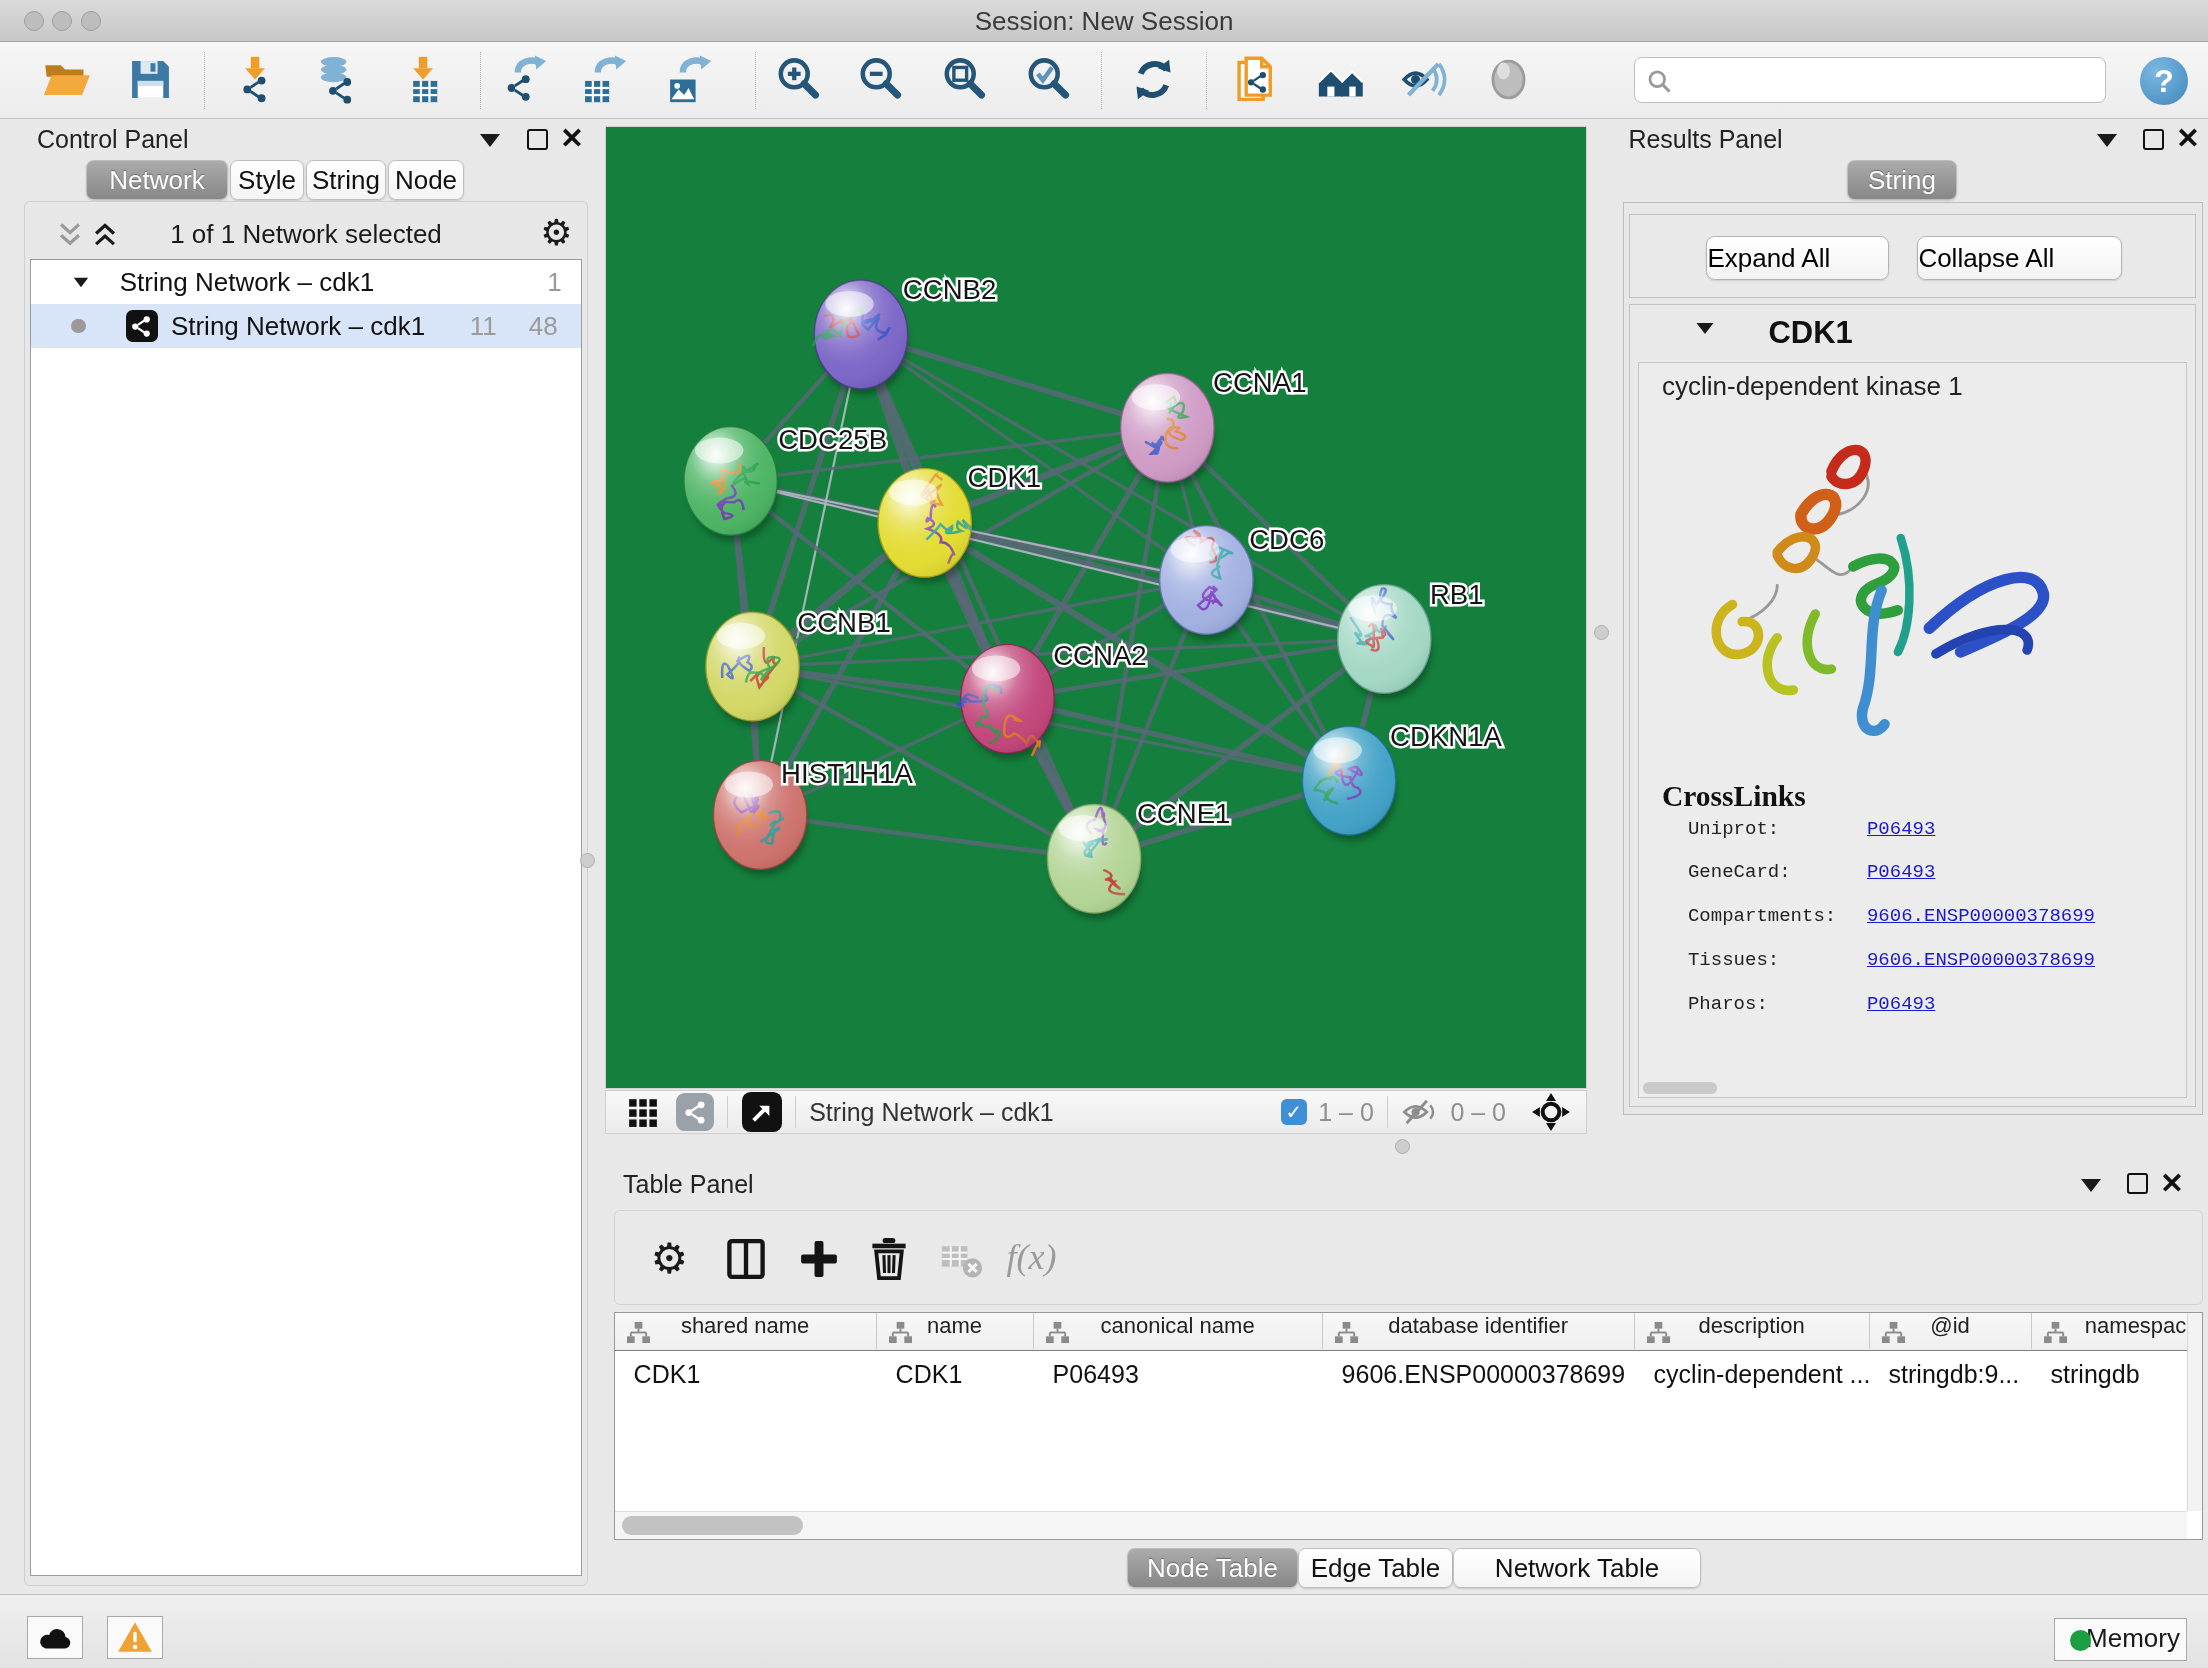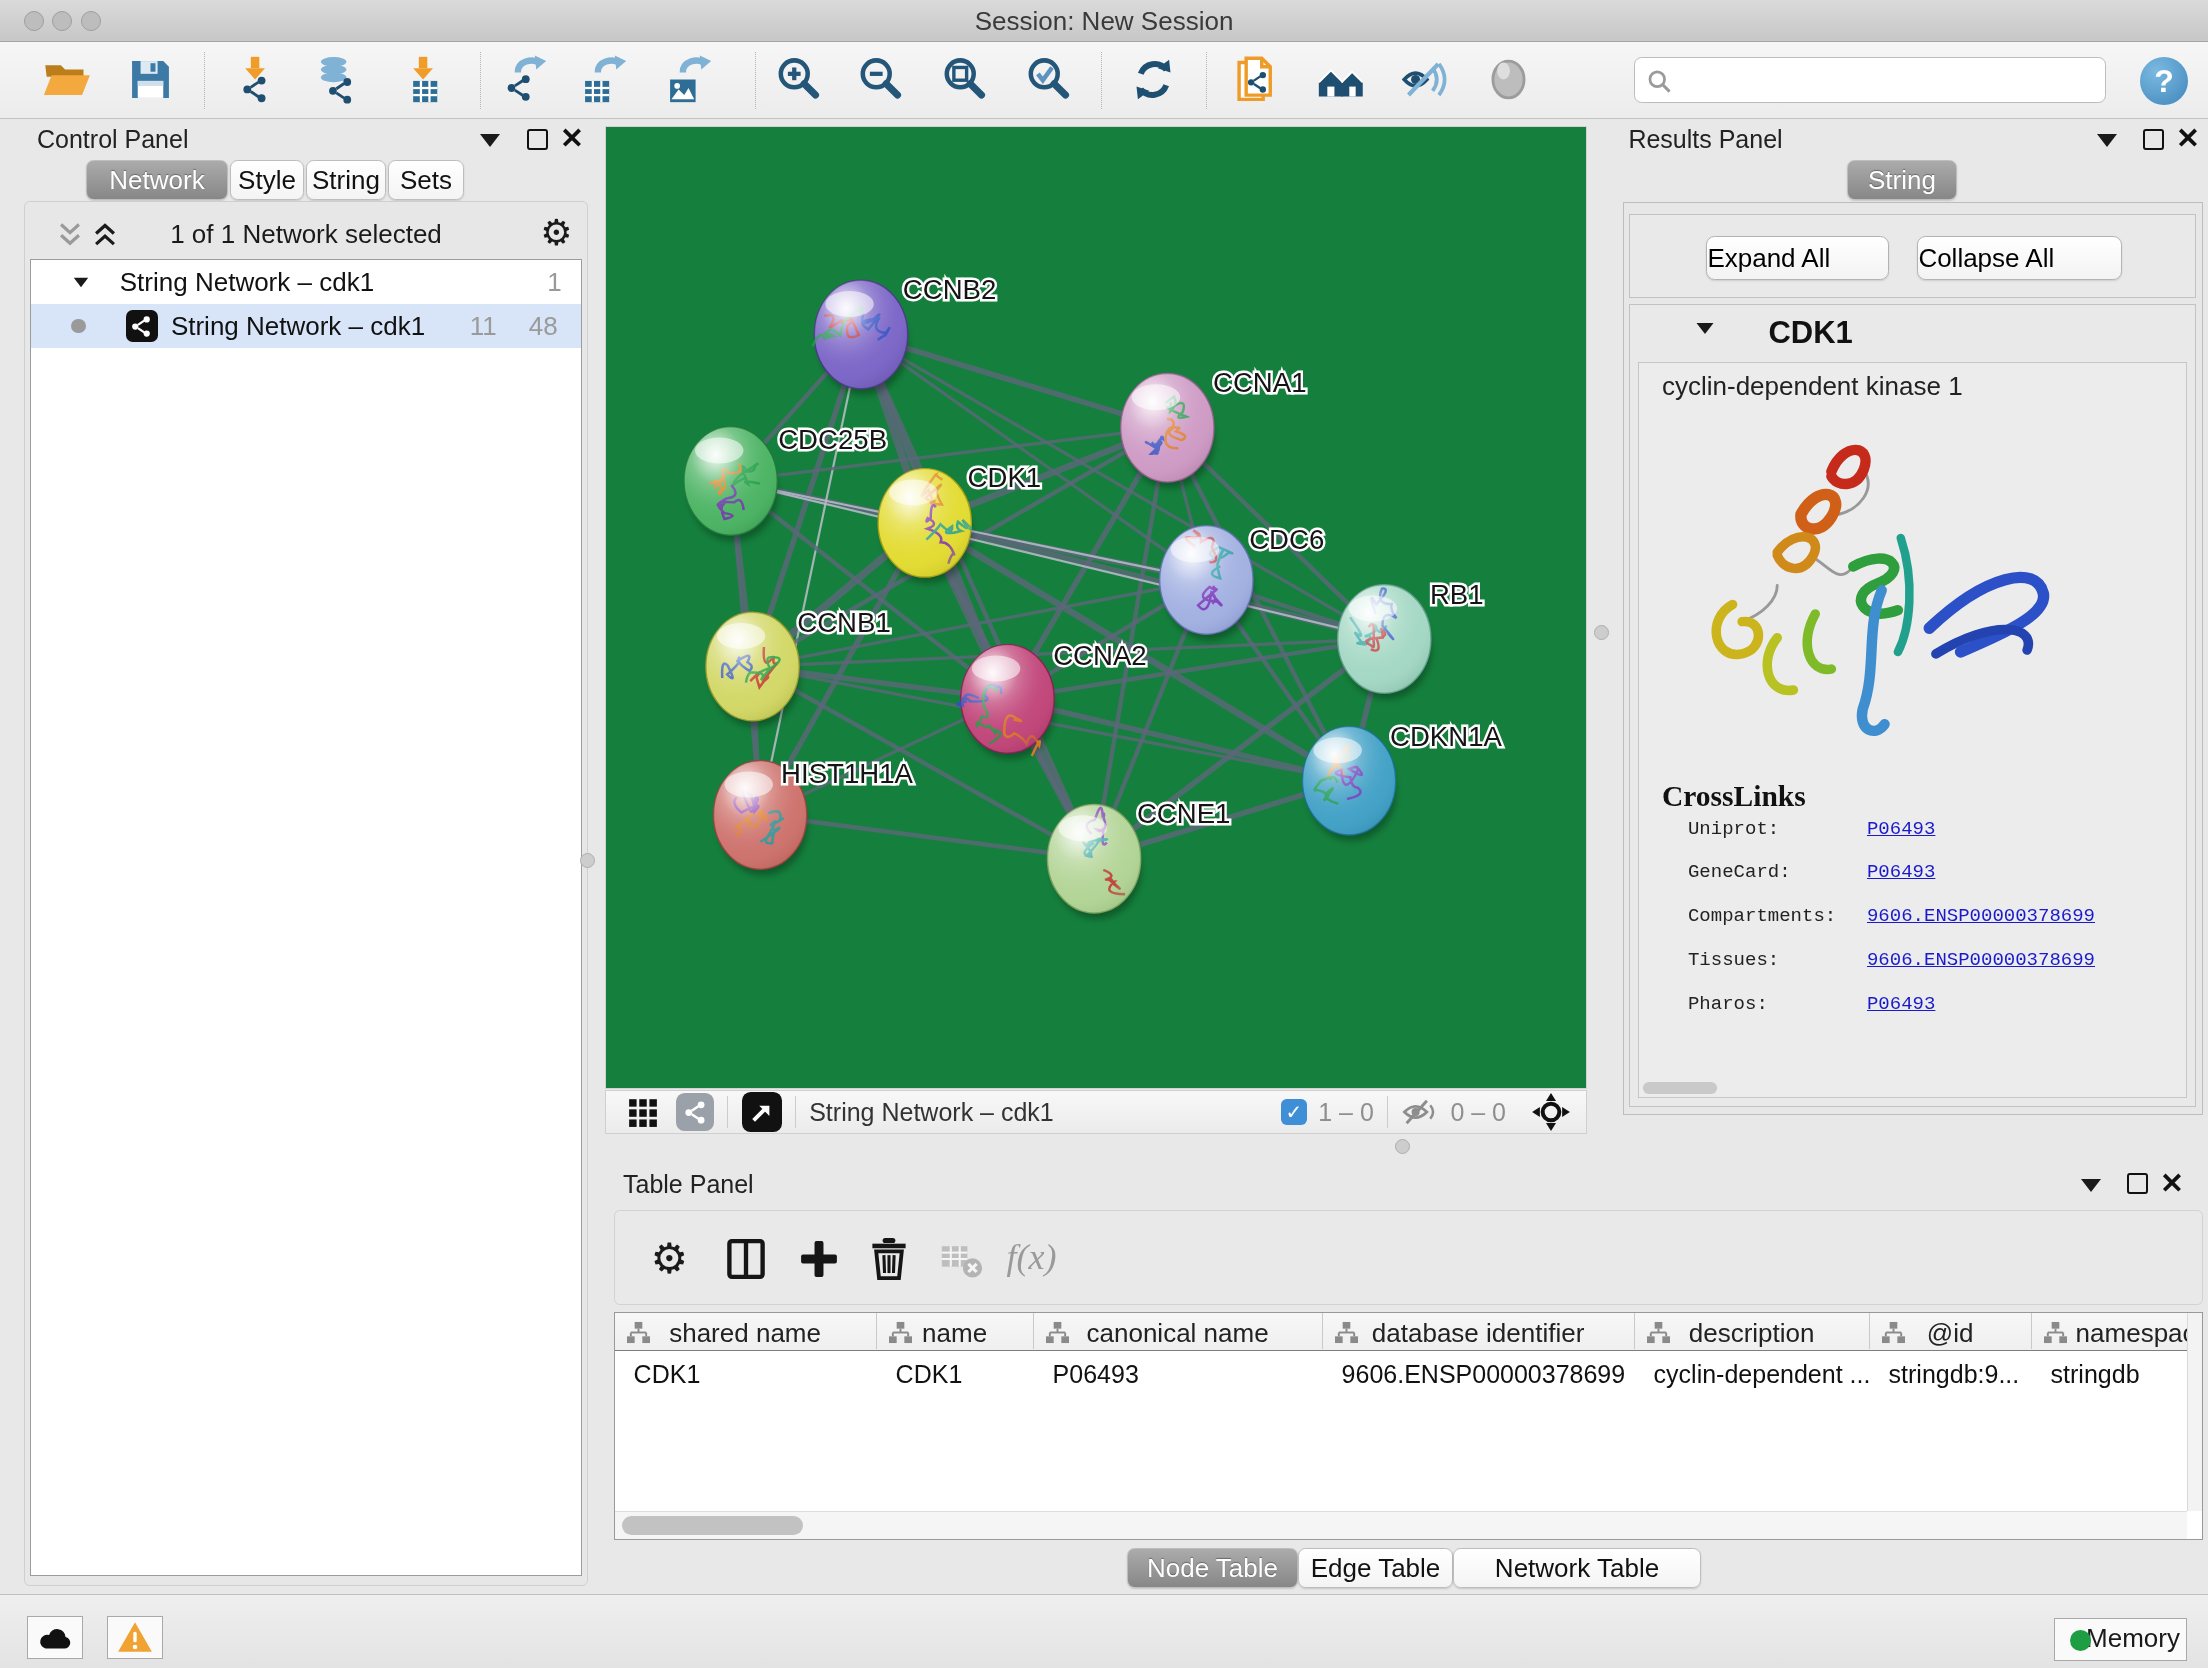--- a/index.html
+++ b/index.html
@@ -59,21 +59,21 @@
 .xlrow{position:absolute;left:49px;width:495px;height:44px;font-family:Liberation Mono, monospace;font-size:19px;color:#222}
 .xlrow .v{position:absolute;left:179px;text-decoration:underline}
 .rp-hscroll{position:absolute;left:3.8px;bottom:3.8px;width:74px;height:11.4px;background:#c9c9c9;border-radius:5.7px}
 
 
 .tp{position:absolute;left:605px;top:1162px;width:1604px;height:432px}
 .tp-toolbar{position:absolute;left:8.6px;top:48px;right:5.7px;height:95px;background:#e9e9e9;border:1px solid #d2d2d2;border-radius:5.7px}
 .tpico{position:absolute;top:25px;width:46px;height:46px}
 .tbl{position:absolute;left:8.6px;top:150px;right:5.7px;height:228px;background:#fff;border:1px solid #999}
 .tblhead{position:absolute;left:0;top:0;right:15px;height:38px;background:linear-gradient(#f7f7f7,#efefef);border-bottom:1.9px solid #7e7e7e;display:flex}
-.th{position:relative;height:36px;border-right:1px solid #c9c9c9;font-size:26px;color:#222;flex:none;display:flex;align-items:flex-end;justify-content:center}
+.th{position:relative;height:36px;border-right:1px solid #c9c9c9;font-size:22px;color:#222;flex:none;display:flex;align-items:flex-start;justify-content:center}
 .th svg{position:absolute;left:11.4px;top:7.6px}
 .tblrow{position:absolute;left:0;top:40px;right:15px;height:42px;display:flex}
 .td{flex:none;font-size:25px;color:#111;line-height:42px;padding-left:19px;white-space:nowrap;overflow:hidden}
 .tbl-vscroll{position:absolute;right:0;top:0;bottom:28.5px;width:15px;background:#f3f3f3;border-left:1px solid #d9d9d9}
 .tbl-hscroll{position:absolute;left:0;right:15px;bottom:0;height:28.5px;background:#f5f5f5;border-top:1px solid #ddd}
 .tbl-hthumb{position:absolute;left:7.6px;top:4.8px;width:181px;height:19px;background:#c2c2c2;border-radius:9.5px}
 .tp-tabs{position:absolute;left:0;right:0;top:386px;height:40px}
 
 
 .bottombar{position:absolute;left:0;bottom:0;width:2208px;height:74px;background:linear-gradient(#efefef,#e3e3e3);border-top:1px solid #c0c0c0}
@@ -269,21 +269,21 @@
 
 <div class="cp">
   <span class="phead-title" style="left:21px;top:5.7px">Control Panel</span>
   <span class="tri" style="position:absolute;left:464px;top:15px;border-top-color:#1a1a1a"></span>
   <span class="floatico" style="left:511px;top:9.5px"></span>
   <span class="closex" style="left:544px;top:4.8px">✕</span>
   <div id="cp-tabs">
       <div class="tab sel" style="left:70px;top:41px;width:142px">Network</div>
       <div class="tab" style="left:214px;top:41px;width:74px">Style</div>
       <div class="tab" style="left:290px;top:41px;width:80px">String</div>
-      <div class="tab" style="left:372px;top:41px;width:76px">Sets</div>
+      <div class="tab" style="left:372px;top:41px;width:76px">Node</div>
     </div>
   <div class="cp-inner">
     <div class="cp-selbar">
       <svg style="position:absolute;left:28.5px;top:5.7px" width="34" height="28.5" viewBox="0 0 18 16">
           <g stroke="#9a9a9a" stroke-width="1.8" fill="none">
             <path d="M4 2 l5 4.5 5-4.5"></path>
             <path d="M4 8 l5 4.5 5-4.5"></path>
           </g>
         </svg>
       <svg style="position:absolute;left:63px;top:5.7px" width="34" height="28.5" viewBox="0 0 18 16">

